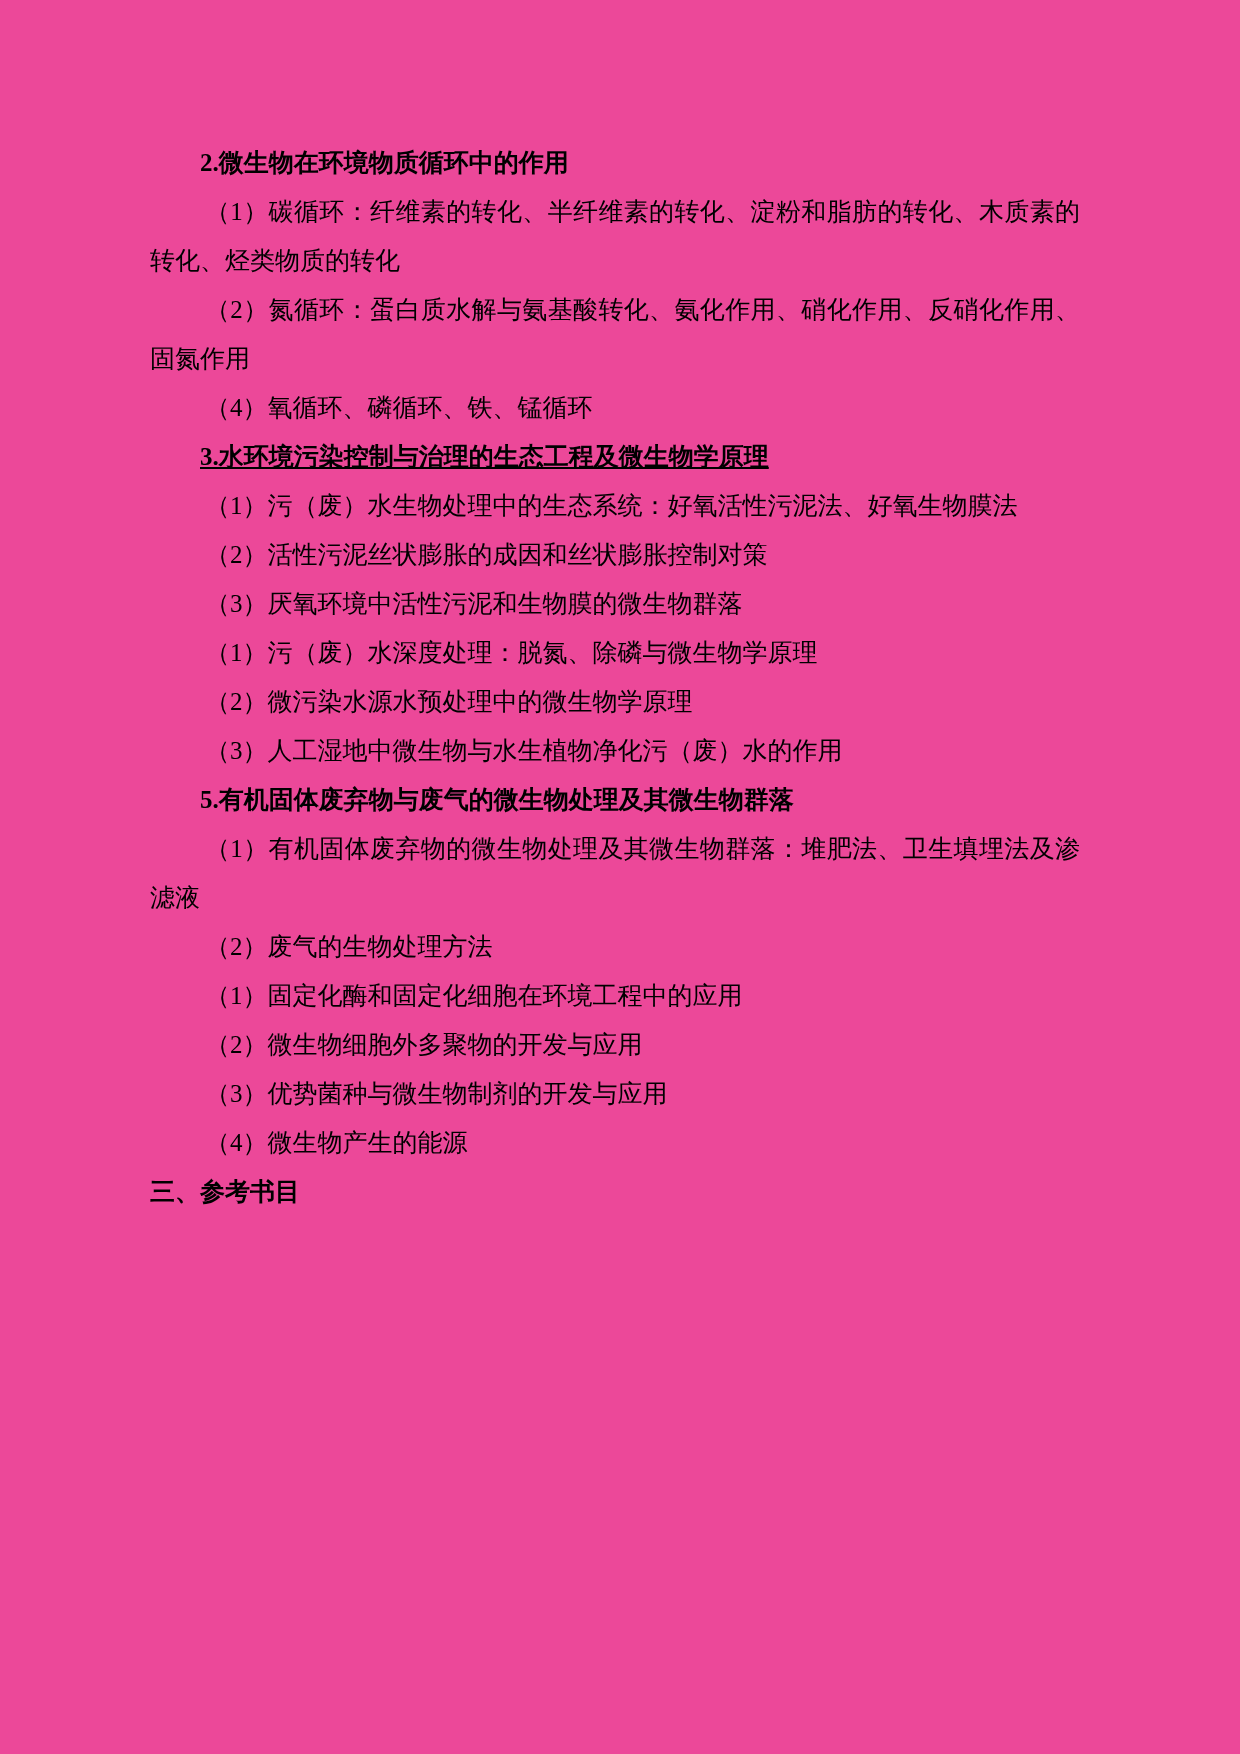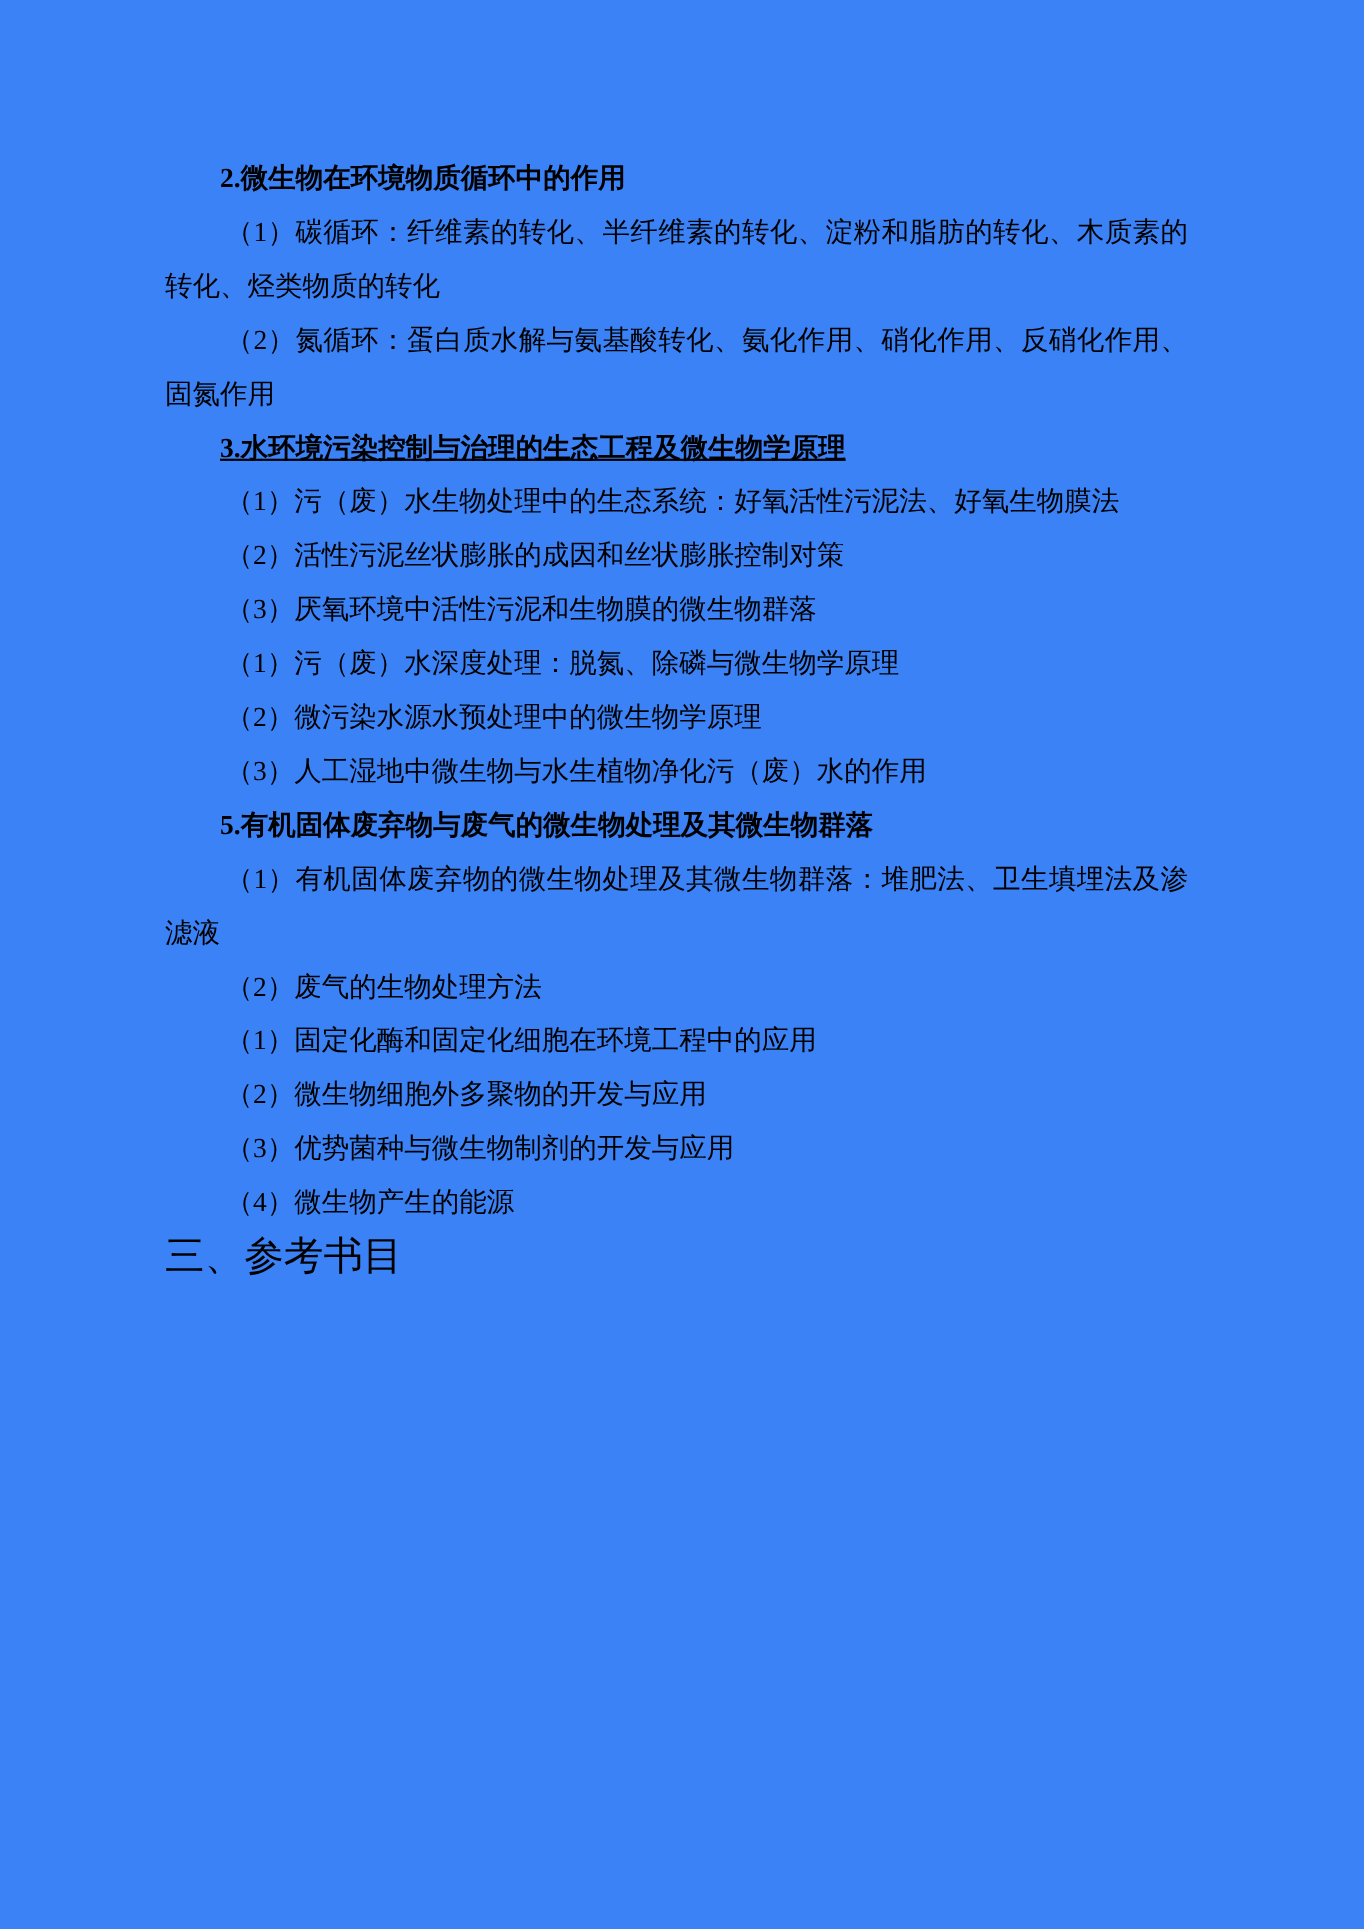--- a/index.html
+++ b/index.html
@@ -5,21 +5,21 @@
   html, body {
     margin: 0;
     padding: 0;
     background: #ffffff;
   }
   .page {
     position: relative;
     width: 1240px;
     height: 1754px;
     margin: 0 auto;
-    background: #3b82f6;
+    background: #ec4899;
     box-sizing: border-box;
     padding: 138px 160px 40px 150px;
     font-family: "Liberation Serif", "DejaVu Serif", serif;
     color: #000000;
     font-size: 25px;
     line-height: 49px;
     overflow: hidden;
   }
   .page p {
     margin: 0;
@@ -32,39 +32,40 @@
   .h2num {
     font-weight: bold;
     text-indent: 2em;
   }
   
   .item { text-indent: 2.2em; }
   
   .gap-lg { margin-top: 21px; text-decoration: underline; }
   
   .section-head {
-    font-weight: normal;
-    font-size: 36px;
+    font-weight: bold;
+    font-size: 25px;
     margin-left: 3px;
     margin-top: 8px;
   }
   
   .ref {
     text-indent: 2.2em;
     margin-top: 12px;
   }
 </style>
 </head>
 <body>
 
 <div class="page">
 
   <p class="body-para h2num">2.微生物在环境物质循环中的作用</p>
   <p class="body-para item">（1）碳循环：纤维素的转化、半纤维素的转化、淀粉和脂肪的转化、木质素的转化、烃类物质的转化</p>
   <p class="body-para item">（2）氮循环：蛋白质水解与氨基酸转化、氨化作用、硝化作用、反硝化作用、固氮作用</p>
+  <p class="body-para item">（4）氧循环、磷循环、铁、锰循环</p>
 
   <p class="body-para h2num gap-lg">3.水环境污染控制与治理的生态工程及微生物学原理</p>
   <p class="body-para item">（1）污（废）水生物处理中的生态系统：好氧活性污泥法、好氧生物膜法</p>
   <p class="body-para item">（2）活性污泥丝状膨胀的成因和丝状膨胀控制对策</p>
   <p class="body-para item">（3）厌氧环境中活性污泥和生物膜的微生物群落</p>
 
   <p class="body-para item">（1）污（废）水深度处理：脱氮、除磷与微生物学原理</p>
   <p class="body-para item">（2）微污染水源水预处理中的微生物学原理</p>
   <p class="body-para item">（3）人工湿地中微生物与水生植物净化污（废）水的作用</p>
 

